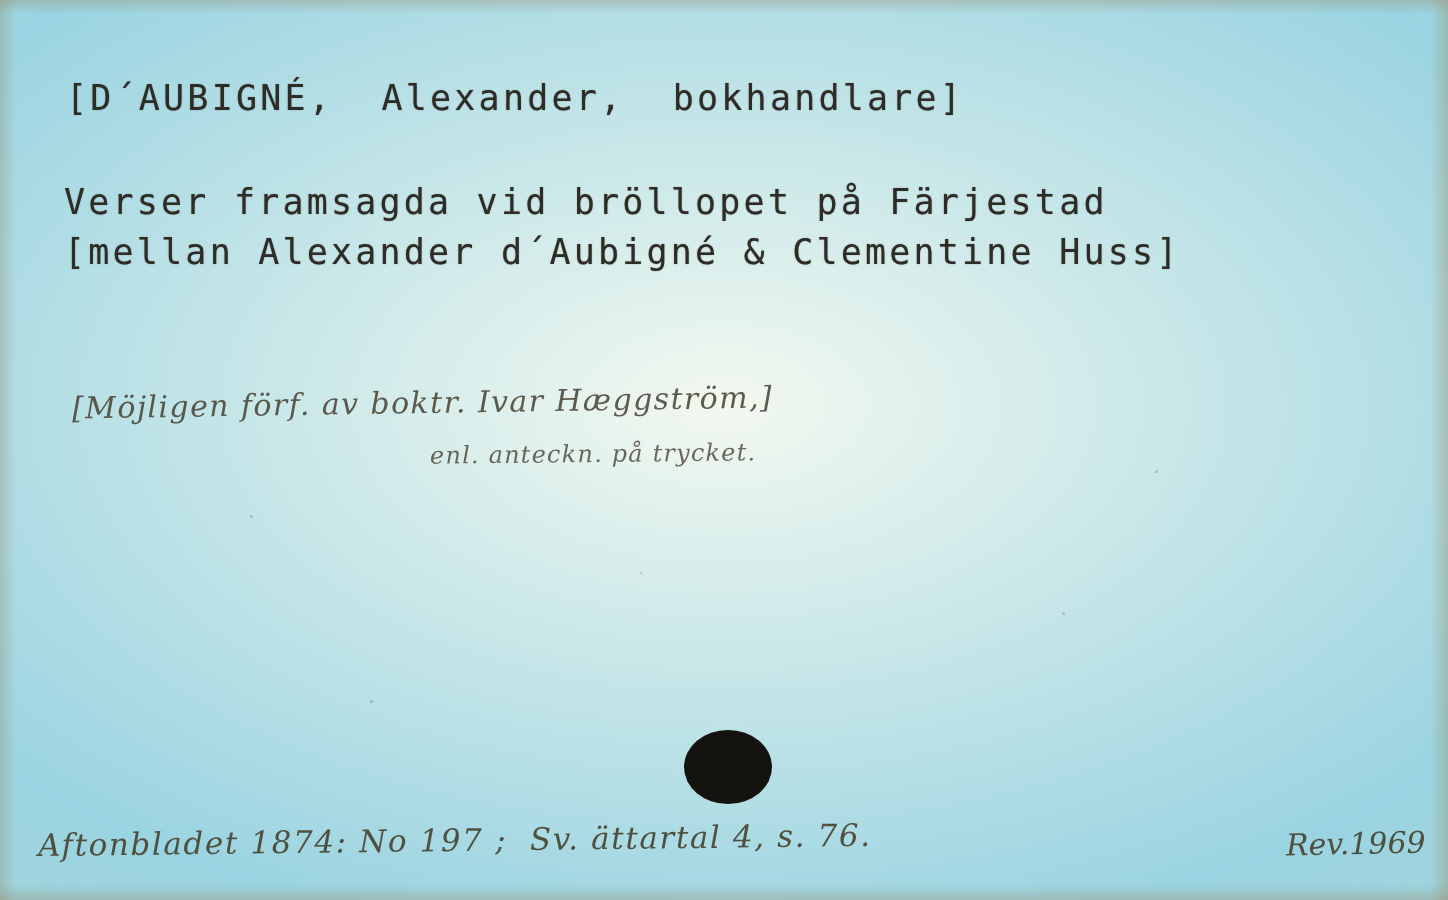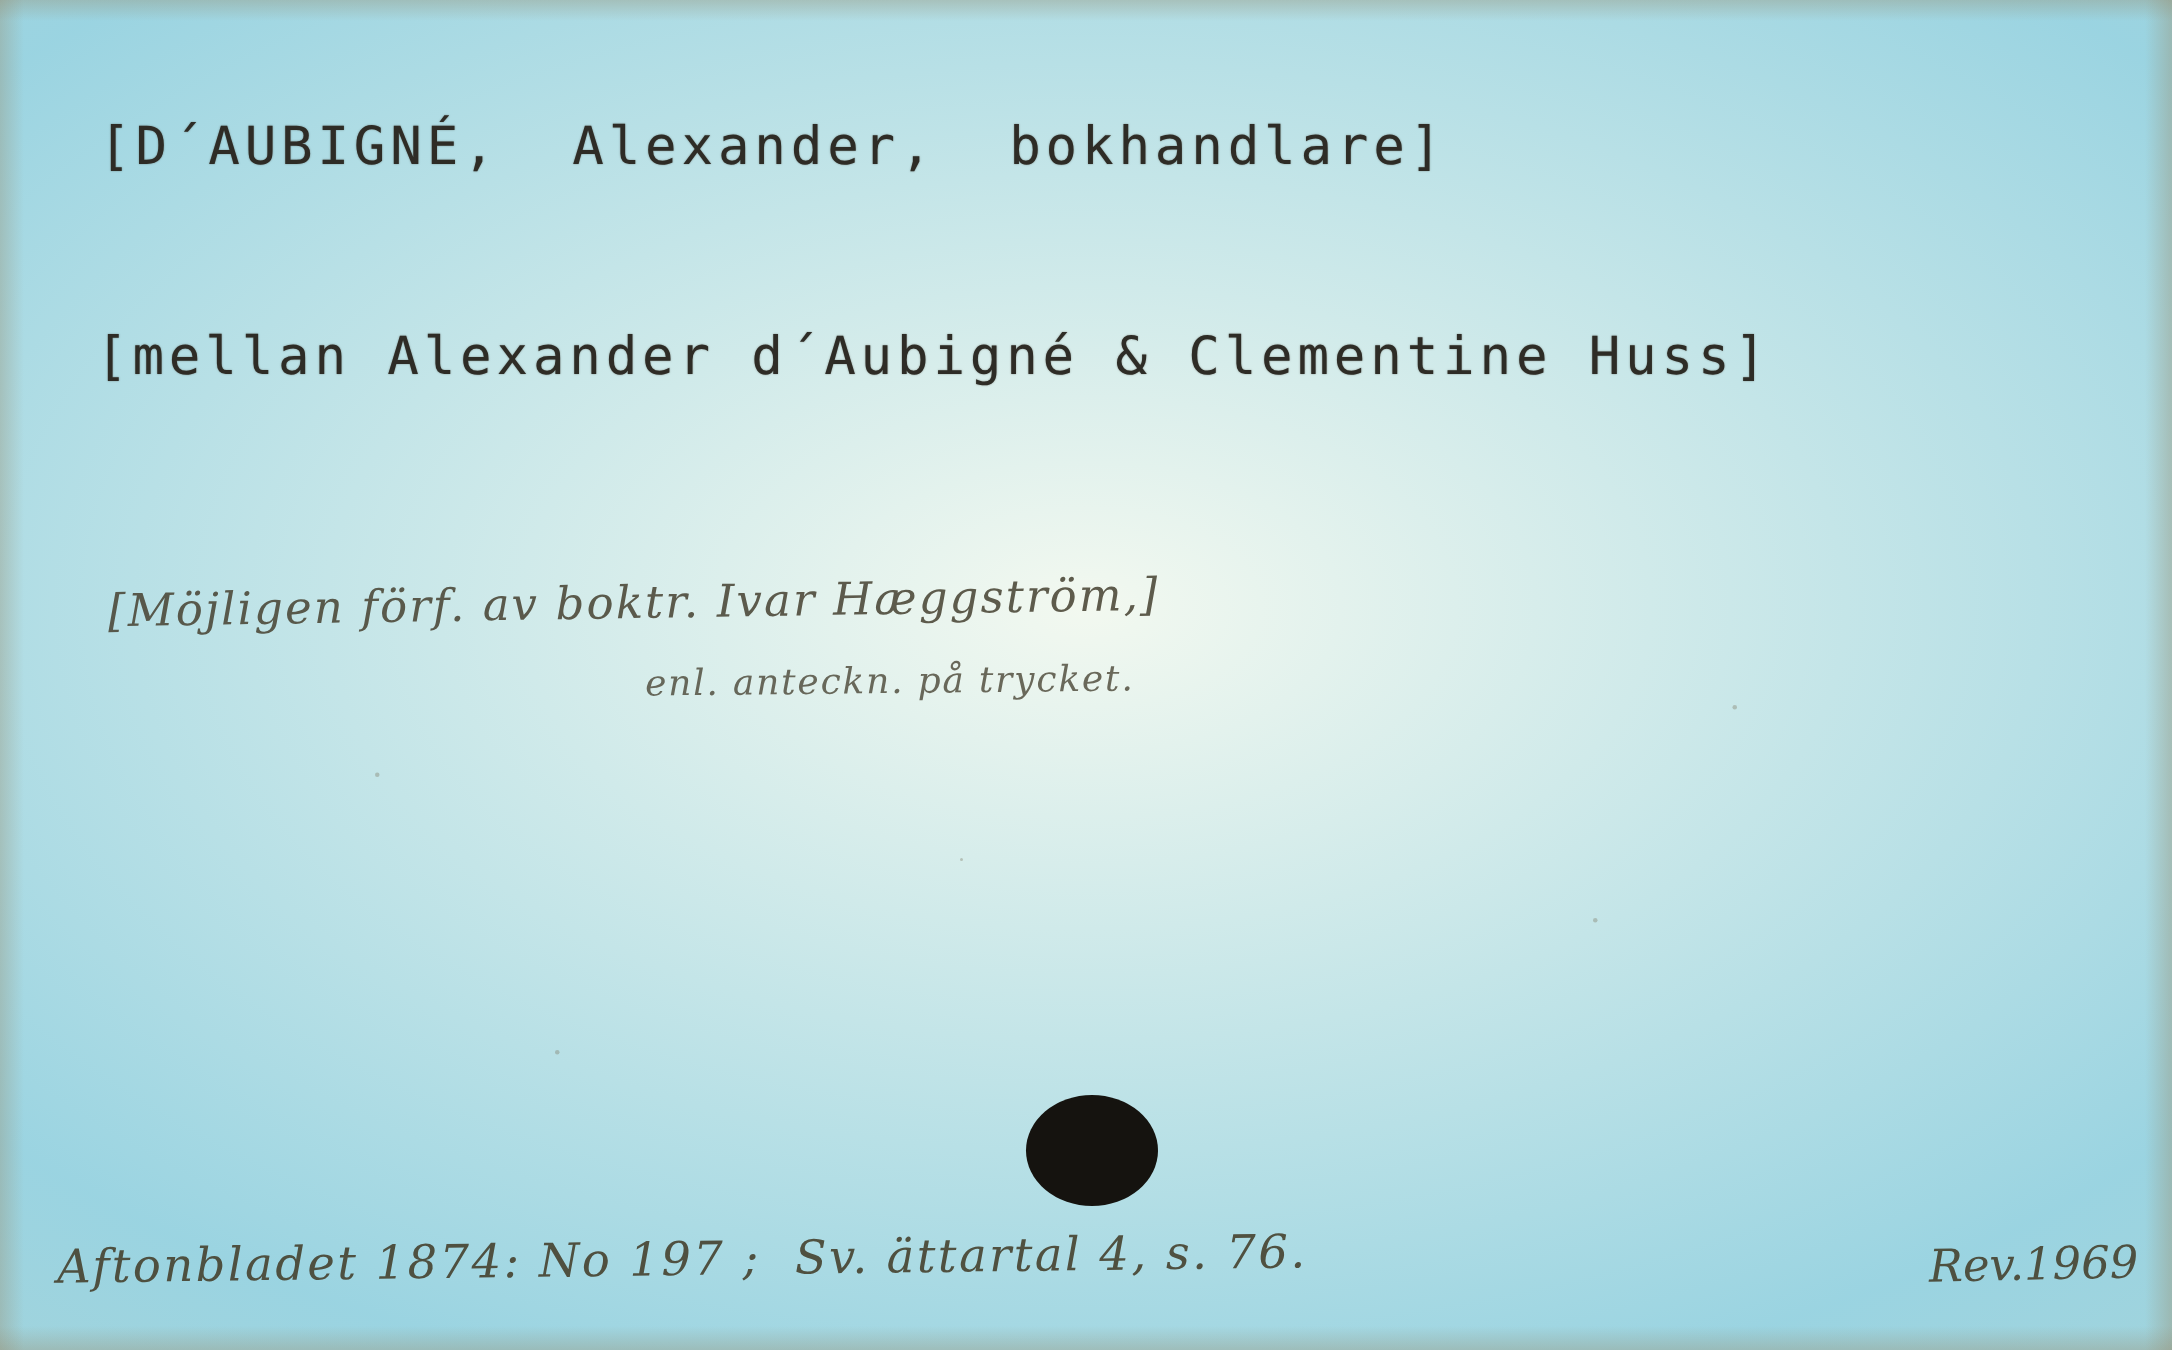--- a/index.html
+++ b/index.html
@@ -50,21 +50,21 @@
     letter-spacing: 3.2px;
     color: #2e2c26;
     white-space: pre;
     text-shadow: 0 0 1.2px rgba(60,56,45,0.55);
   }
   #heading-line {
     left: 66px;
     top: 78px;
   }
   #body-line-1 { left: 64px; top: 182px; }
-  #body-line-2 { left: 64px; top: 218px; }
+  #body-line-2 { left: 64px; top: 232px; }
   #body-line-3 { left: 64px; top: 287px; }
 
   
   .hw {
     position: absolute;
     font-family: "DejaVu Serif", serif;
     font-style: italic;
     color: #4a4636;
     white-space: pre;
     opacity: 0.88;
@@ -135,20 +135,21 @@
 <div id="card">
 
   <div id="paper-tone"></div>
   <div id="edge-top"></div>
   <div id="edge-bottom"></div>
   <div id="edge-left"></div>
   <div id="edge-right"></div>
 
   <div class="tw" id="heading-line">[D´AUBIGNÉ,  Alexander,  bokhandlare]</div>
 
+  <div class="tw" id="body-line-1">Verser framsagda vid bröllopet på Färjestad</div>
   <div class="tw" id="body-line-2">[mellan Alexander d´Aubigné &amp; Clementine Huss]</div>
 
   <div class="hw" id="note-line-1">[Möjligen förf. av boktr. Ivar Hæggström,]</div>
   <div class="hw" id="note-line-2">enl. anteckn. på trycket.</div>
 
   <div id="ink-dot"></div>
 
   <div id="footer-note">Aftonbladet 1874: No 197 ;  Sv. ättartal 4, s. 76.</div>
 
   <div id="revision-note">Rev.1969</div>

